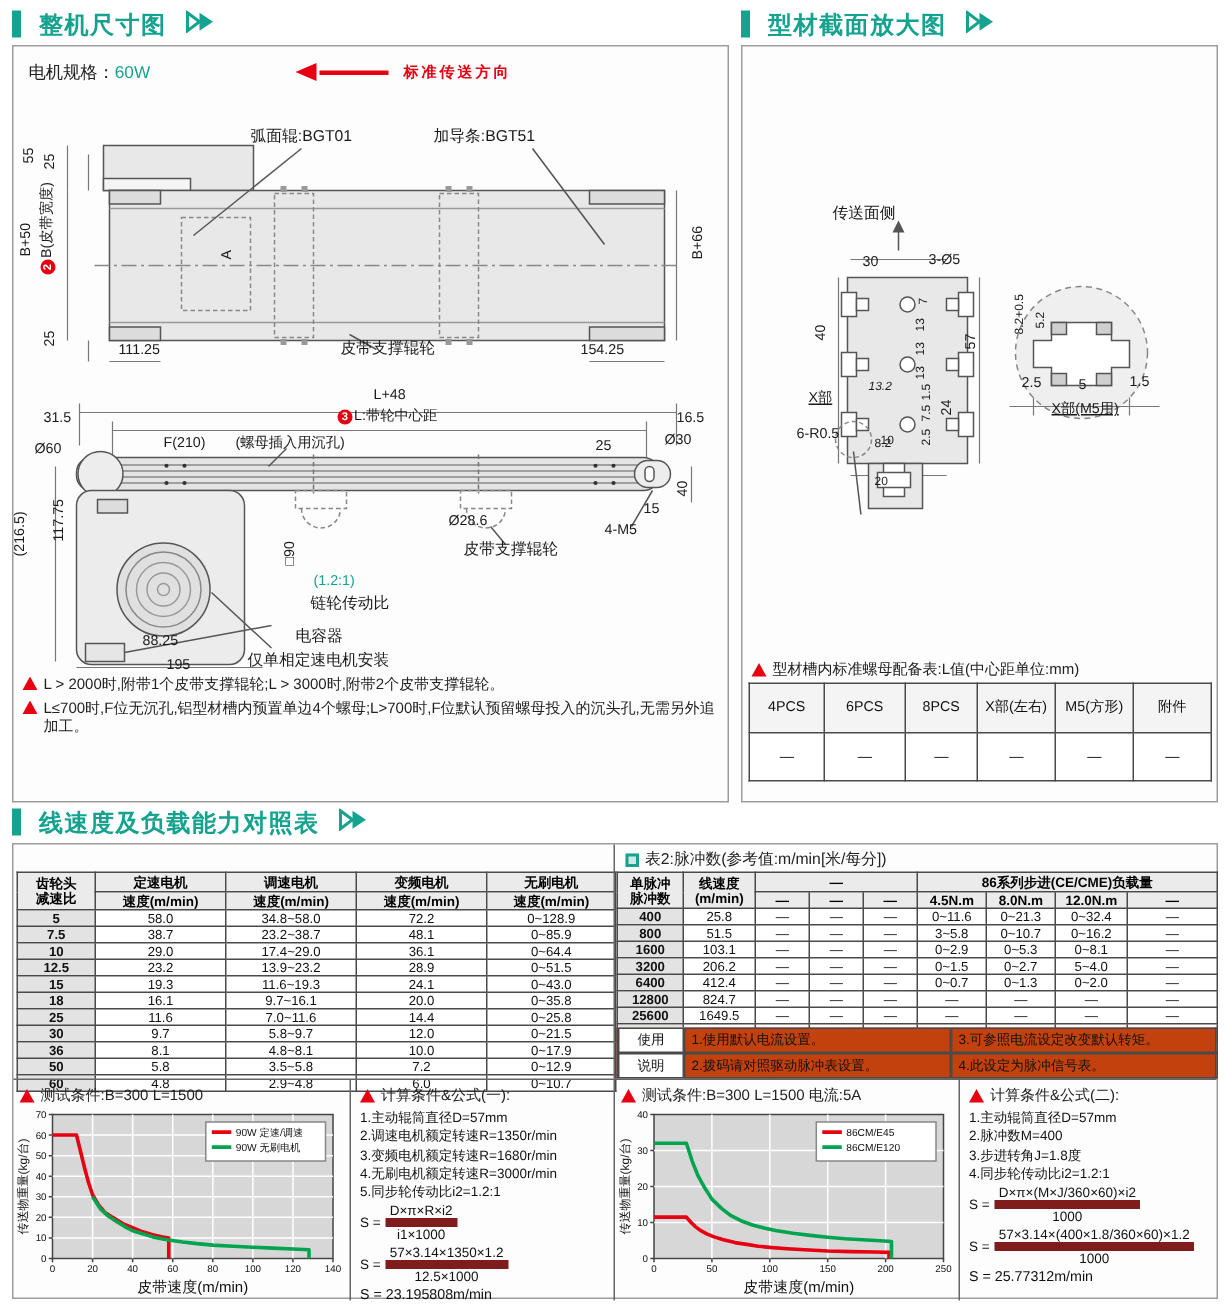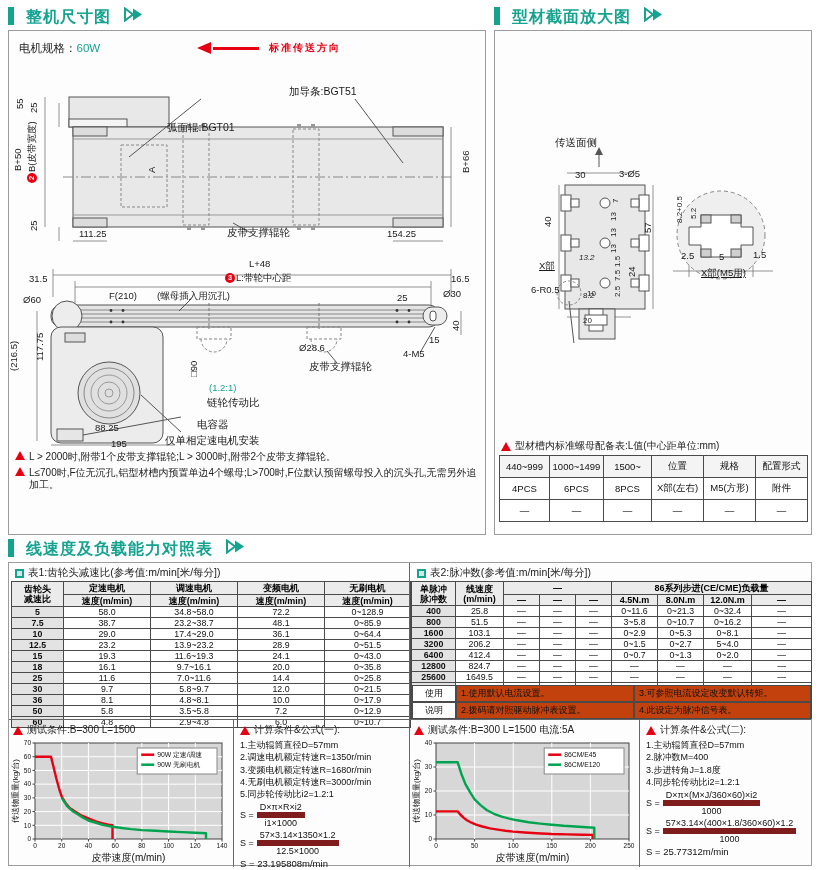--- a/index.html
+++ b/index.html
@@ -201,21 +201,21 @@
   <div id="notes">
       <div class="note-row">
         <span class="warn"></span>
         <span>L &gt; 2000时,附带1个皮带支撑辊轮;L &gt; 3000时,附带2个皮带支撑辊轮。</span>
       </div>
       <div class="note-row">
         <span class="warn"></span>
         <span>L≤700时,F位无沉孔,铝型材槽内预置单边4个螺母;L&gt;700时,F位默认预留螺母投入的沉头孔,无需另外追加工。</span>
       </div>
     </div>
-<div class="lbl big" style="left: 158px; top: 55px; margin-top: 36px;">
+<div class="lbl big" style="left: 158px; top: 55px;">
       <span>弧面辊:BGT01</span>
     </div>
     <div class="lbl big" style="left: 280px; top: 55px;">
       <span>加导条:BGT51</span>
     </div>
     <div class="lbl" style="left: 6px; top: 78px; transform: rotate(-90deg);">
       <span>55</span>
     </div>
     <div class="lbl" style="left: 20px; top: 82px; transform: rotate(-90deg);">
       <span>25</span>
@@ -373,28 +373,20 @@
     <colgroup>
         <col style="width:50px">
         <col style="width:54px">
         <col style="width:48px">
         <col style="width:52px">
         <col style="width:52px">
         <col style="width:52px">
       </colgroup>
     <tbody id="nutbody">
         <tr>
-          <td>440~999</td>
-          <td>1000~1499</td>
-          <td>1500~</td>
-          <td>位置</td>
-          <td>规格</td>
-          <td>配置形式</td>
-        </tr>
-        <tr>
           <td>4PCS</td>
           <td>6PCS</td>
           <td>8PCS</td>
           <td>X部(左右)</td>
           <td>M5(方形)</td>
           <td>附件</td>
         </tr>
         <tr>
           <td>—</td>
           <td>—</td>
@@ -476,24 +468,20 @@
     </div>
     <div class="lbl" style="left: 258px; top: 219px;">
       <span>1.5</span>
     </div>
     <div class="lbl ul" style="left: 206px; top: 237px;">
       <span>X部(M5用)</span>
     </div>
   </div>
 
 <div id="p3box" class="pbox">
-  <div class="tbl-title" style="left:6px;top:3px">
-    <span class="sq"></span>
-    <span>表1:齿轮头减速比(参考值:m/min[米/每分])</span>
-  </div>
   <table id="t1">
     <colgroup>
         <col style="width:52px">
         <col style="width:87px">
         <col style="width:87px">
         <col style="width:87px">
         <col style="width:86px">
       </colgroup>
     <thead>
       <tr style="height:13px">

